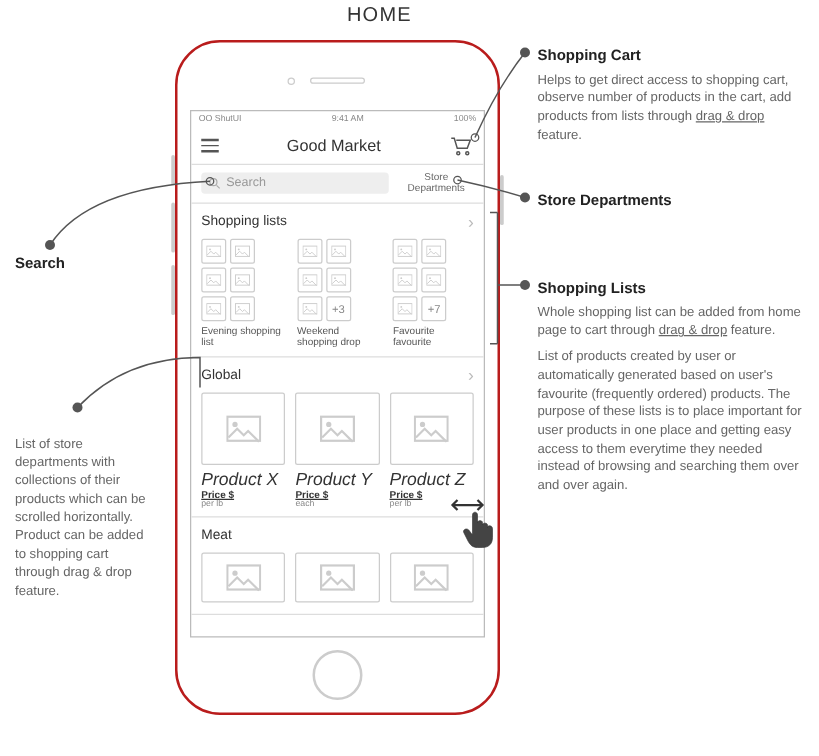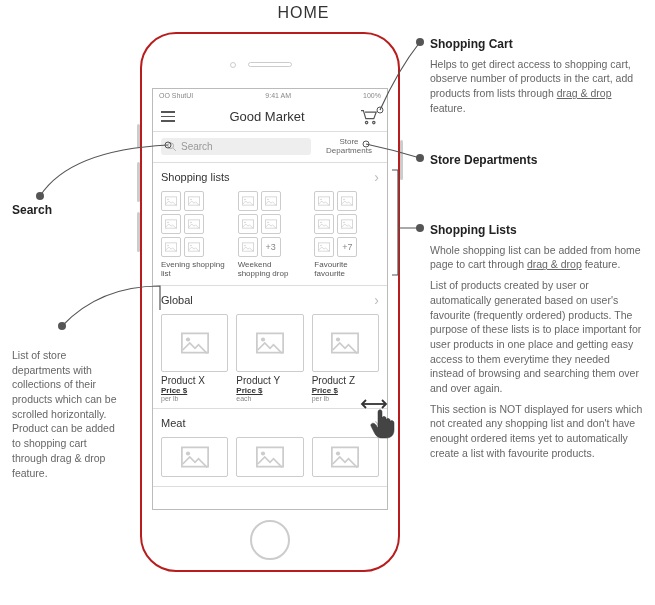--- a/index.html
+++ b/index.html
@@ -95,21 +95,21 @@
     color:#888; font-size:9px;
   }
   .list-label { font-size:8px; color:#555; line-height:1.2; }
   .product-row { display:flex; gap:8px; padding:0 8px 6px; }
   .product-card { flex:1; }
   .product-img {
     width:100%; height:58px; border:1px solid #ccc; border-radius:2px;
     display:flex; align-items:center; justify-content:center; color:#ccc;
     margin-bottom:3px;
   }
-  .p-title { font-size:10px; color:#333; }
+  .p-title { font-size:14px; color:#333;font-style:italic; }
   .p-price { font-size:8px; font-weight:600; color:#333;text-decoration:underline; }
   .p-unit  { font-size:7px; color:#888; }
   .meat-row .product-img { height:40px; }
 
   
   .anno { position:absolute; font-size:11px; color:#444; line-height:1.4; }
   .anno h4 { margin:0 0 4px; font-size:12px; font-weight:600; color:#222; }
   .anno p { margin:0 0 6px; font-size:10.5px; color:#666; }
   .underline { text-decoration:underline; }
 
@@ -409,21 +409,20 @@
     <h4>Shopping Cart</h4>
     <p>Helps to get direct access to shopping cart, observe number of products in the cart, add products from lists through <span class="underline">drag &amp; drop</span> feature.</p>
   </div>
   <div class="anno" style="left:430px; top:152px; width:210px;">
     <h4>Store Departments</h4>
   </div>
   <div class="anno" style="left:430px; top:222px; width:215px;">
     <h4>Shopping Lists</h4>
     <p>Whole shopping list can be added from home page to cart through <span class="underline">drag &amp; drop</span> feature.</p>
     <p>List of products created by user or automatically generated based on user's favourite (frequently ordered) products. The purpose of these lists is to place important for user products in one place and getting easy access to them everytime they needed instead of browsing and searching them over and over again.</p>
-    <p>This section is NOT displayed for users which not created any shopping list and don't have enought ordered items yet to automatically create a list with favourite products.</p>
   </div>
 
   <svg class="leader" style="left:0;top:0" width="655" height="605">
 
     <circle cx="40" cy="196" r="4" fill="#555"></circle>
     <path d="M40 196 Q70 150 168 145" fill="none" stroke="#555" stroke-width="1.2"></path>
     <circle cx="168" cy="145" r="3" fill="none" stroke="#555"></circle>
 
     <circle cx="62" cy="326" r="4" fill="#555"></circle>
     <path d="M62 326 Q100 286 160 286 L160 310" fill="none" stroke="#555" stroke-width="1.2"></path>

